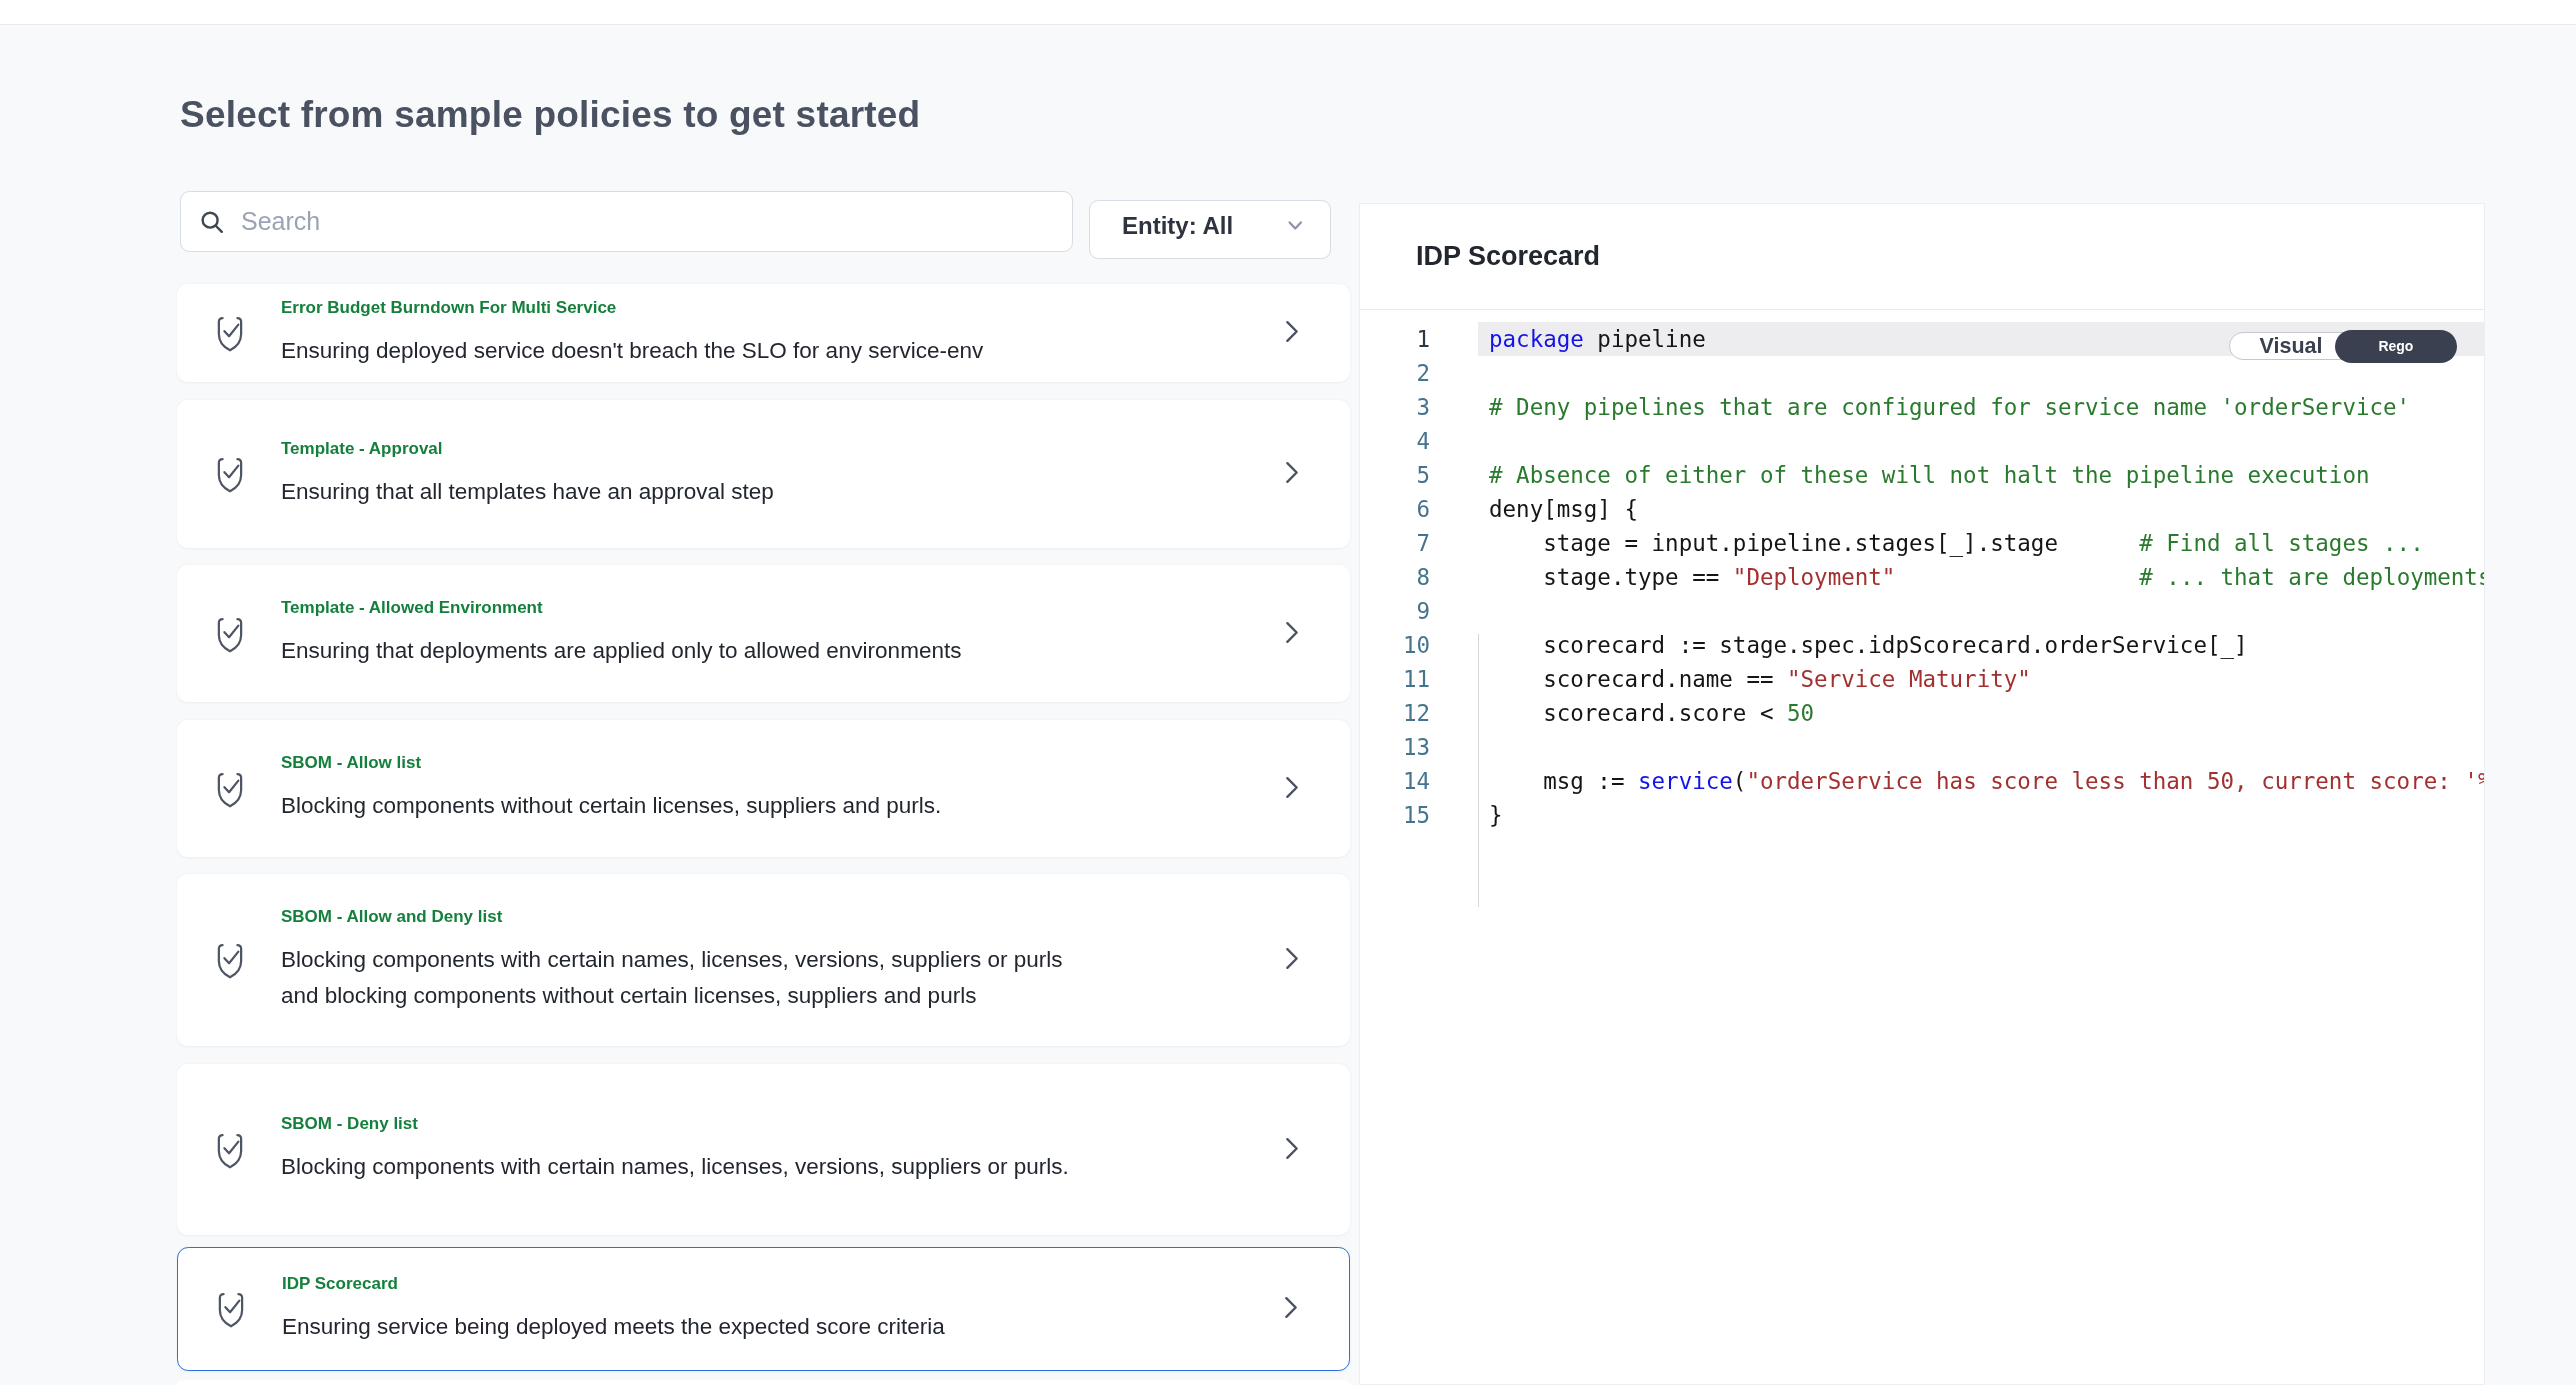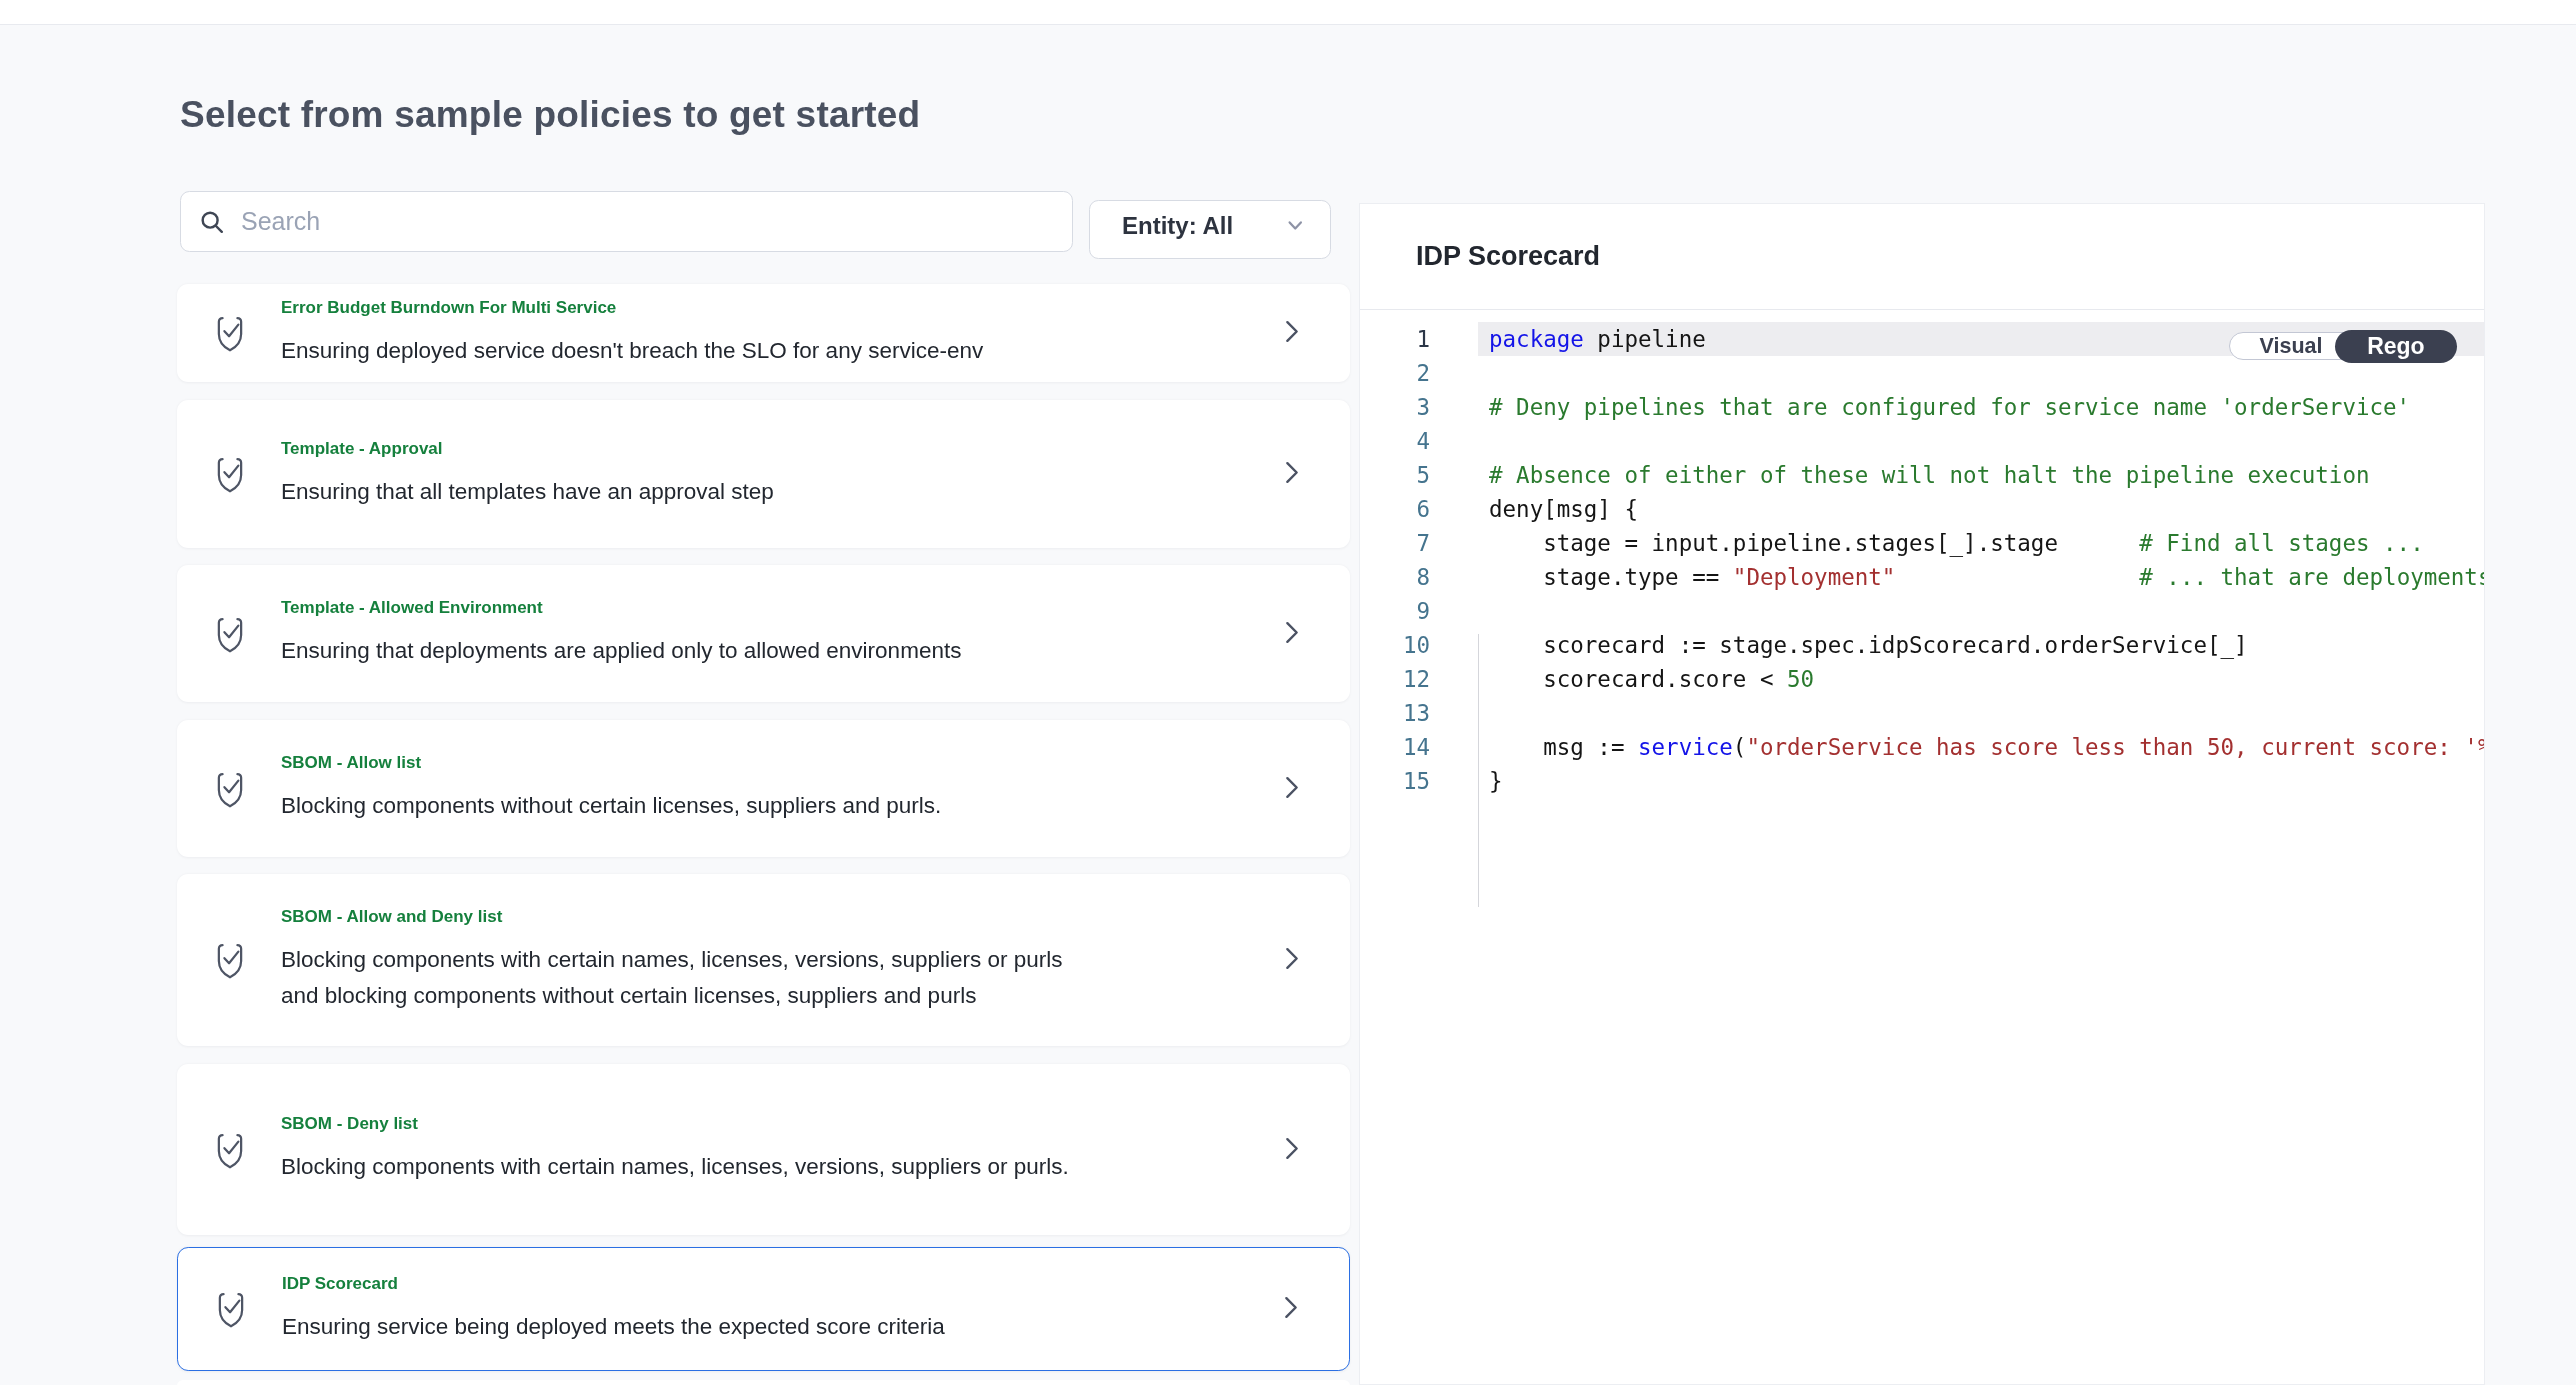--- a/index.html
+++ b/index.html
@@ -82,21 +82,21 @@
     background:#fff; border:1.4px solid #c3c7d4; border-radius:15px;
     display:flex; align-items:center;
   }
   .mode-toggle .opt-visual {
     flex:1; text-align:center; font-size:21.5px; font-weight:bold; color:#3b4050;
     padding-right:103px; cursor:pointer;
   }
   .mode-toggle .opt-rego {
     position:absolute; right:-1.9px; top:-3.3px; width:122px; height:33px;
     background:#3b4050; border-radius:17px; color:#fff;
-    font-size:23px; font-weight:bold; text-align:center; line-height:33px; cursor:pointer;
+    font-size:14px; font-weight:bold; text-align:center; line-height:33px; cursor:pointer;
   }
 </style>
 </head>
 <body>
 
 <div class="topbar"></div>
 
 <h1 class="page-title">Select from sample policies to get started</h1>
 
 <div class="search-box">
@@ -252,20 +252,21 @@
         <div class="code-row active"><span class="ln">1</span><span class="code-content"><span class="tk-k">package</span><span class="tk-p"> pipeline</span></span></div>
         <div class="code-row"><span class="ln">2</span><span class="code-content"></span></div>
         <div class="code-row"><span class="ln">3</span><span class="code-content"><span class="tk-c"># Deny pipelines that are configured for service name 'orderService'</span></span></div>
         <div class="code-row"><span class="ln">4</span></div>
         <div class="code-row"><span class="ln">5</span><span class="code-content"><span class="tk-c"># Absence of either of these will not halt the pipeline execution</span></span></div>
         <div class="code-row"><span class="ln">6</span><span class="code-content"><span class="tk-p">deny[msg] {</span></span></div>
         <div class="code-row"><span class="ln">7</span><span class="code-content"><span class="tk-p">    stage = input.pipeline.stages[_].stage      </span><span class="tk-c"># Find all stages ...</span></span></div>
         <div class="code-row"><span class="ln">8</span><span class="code-content"><span class="tk-p">    stage.type == </span><span class="tk-s">"Deployment"</span><span class="tk-p">                  </span><span class="tk-c"># ... that are deployments</span></span></div>
         <div class="code-row"><span class="ln">9</span><span class="code-content"></span></div>
         <div class="code-row"><span class="ln">10</span><span class="code-content"><span class="tk-p">    scorecard := stage.spec.idpScorecard.orderService[_]</span></span></div>
+        <div class="code-row"><span class="ln">11</span><span class="code-content"><span class="tk-p">    scorecard.name == </span><span class="tk-s">"Service Maturity"</span></span></div>
         <div class="code-row"><span class="ln">12</span><span class="code-content"><span class="tk-p">    scorecard.score &lt; </span><span class="tk-n">50</span></span></div>
         <div class="code-row"><span class="ln">13</span><span class="code-content"></span></div>
         <div class="code-row"><span class="ln">14</span><span class="code-content"><span class="tk-p">    msg := </span><span class="tk-k">service</span><span class="tk-p">(</span><span class="tk-s">"orderService has score less than 50, current score: '%v</span></span></div>
         <div class="code-row"><span class="ln">15</span><span class="code-content"><span class="tk-p">}</span></span></div>
       </div>
   </div>
   <div class="mode-toggle">
     <span class="opt-visual">Visual</span>
     <span class="opt-rego">Rego</span>
   </div>

